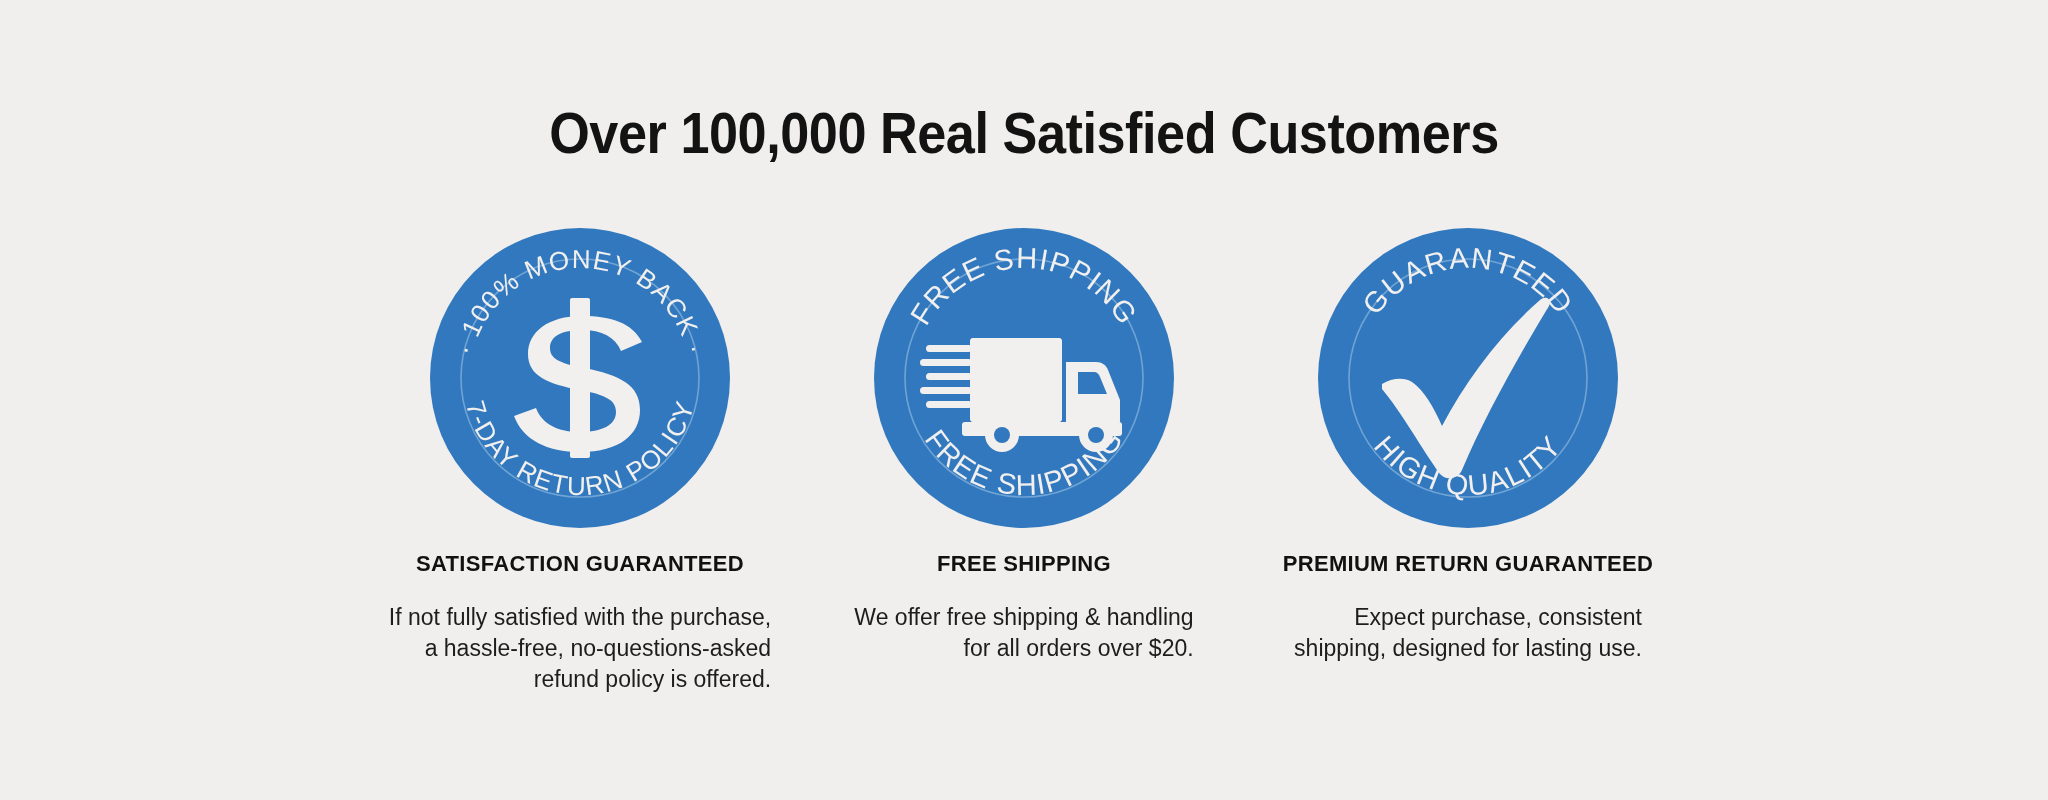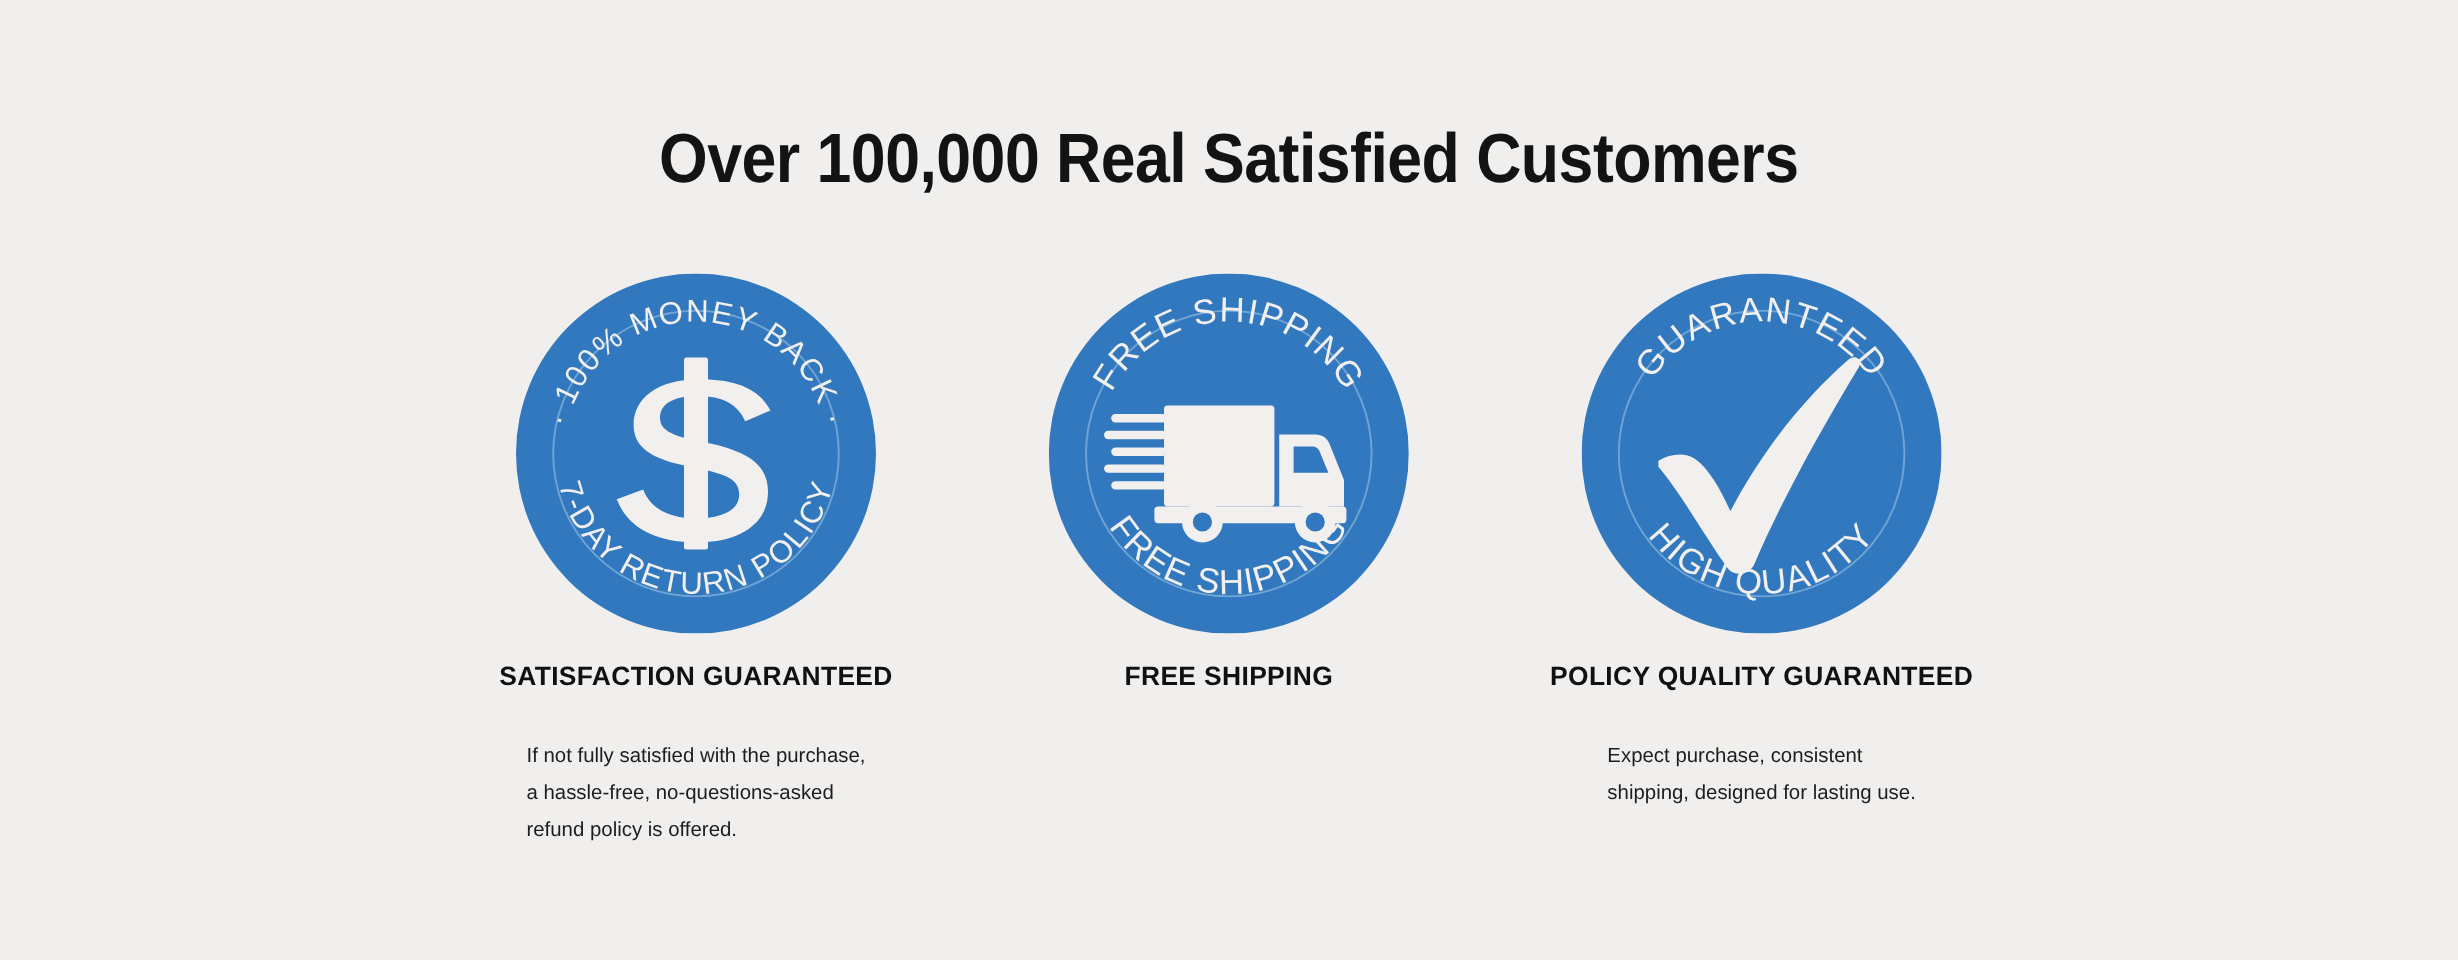--- a/index.html
+++ b/index.html
@@ -58,25 +58,25 @@
     margin-top:24px;
     font-size:22px;
     font-weight:700;
     letter-spacing:0.3px;
     color:#111111;
     text-align:center;
     white-space:nowrap;
     line-height:1.1;
   }
   .cap-desc {
-    margin-top:38px;
-    font-size:17px;
+    margin-top:26px;
+    font-size:23px;
     font-weight:400;
     color:#1d1d1d;
-    text-align:left;
+    text-align:right;
     line-height:31px;
     max-width:430px;
   }
 </style>
 </head>
 <body>
 
 <div class="page">
 
   <div class="headline">Over 100,000 Real Satisfied Customers</div>
@@ -165,20 +165,24 @@
             <rect x="88" y="194" width="160" height="14" rx="3"></rect>
 
             <circle cx="128" cy="207" r="17"></circle>
             <circle cx="128" cy="207" r="8" fill="#3278BE"></circle>
             <circle cx="222" cy="207" r="17"></circle>
             <circle cx="222" cy="207" r="8" fill="#3278BE"></circle>
           </g>
         </svg>
       </div>
       <div class="cap-heading">FREE SHIPPING</div>
+      <div class="cap-desc">
+        <span>We offer free shipping &amp; handling</span><br>
+        <span>for all orders over $20.</span>
+      </div>
     </div>
 
     <div class="col">
       <div class="badge-wrap">
         <svg class="badge-svg" viewBox="0 0 300 300">
           <defs>
             <path id="arcTop3" d="M 40,150 A 110,110 0 0 1 260,150"></path>
             <path id="arcBot3" d="M 33,150 A 117,117 0 0 0 267,150"></path>
           </defs>
           <circle cx="150" cy="150" r="150" fill="#3278BE"></circle>
@@ -195,21 +199,21 @@
                      C 74,150 86,149 94,154
                      C 106,162 116,180 124,198
                      C 148,152 182,107 222,72
                      C 228,67 234,71 231,78
                      C 200,129 166,190 144,242
                      C 140,251 128,253 122,246
                      C 104,221 82,182 64,161 Z"></path>
           </g>
         </svg>
       </div>
-      <div class="cap-heading">POLICY QUALITY GUARANTEED</div>
+      <div class="cap-heading">PREMIUM RETURN GUARANTEED</div>
       <div class="cap-desc">
         <span>Expect purchase, consistent</span><br>
         <span>shipping, designed for lasting use.</span>
       </div>
     </div>
 
   </div>
 </div>
 
 </body></html>

